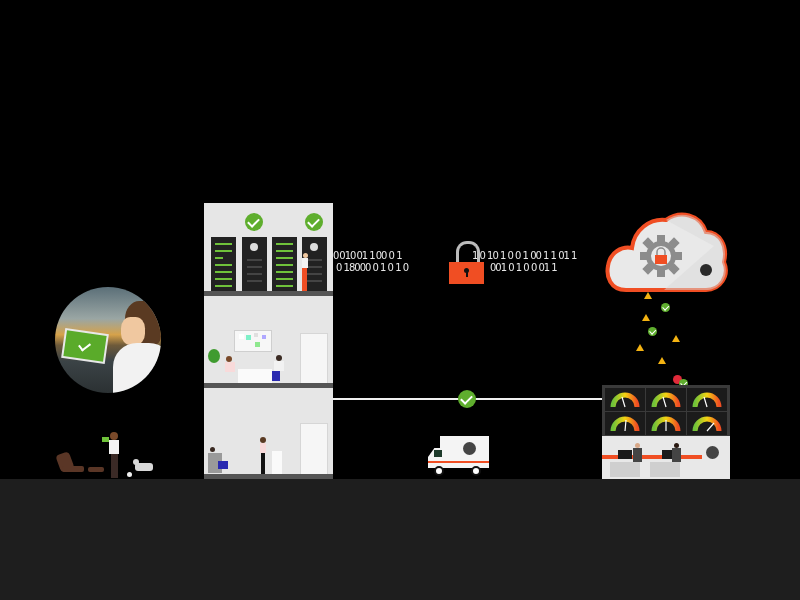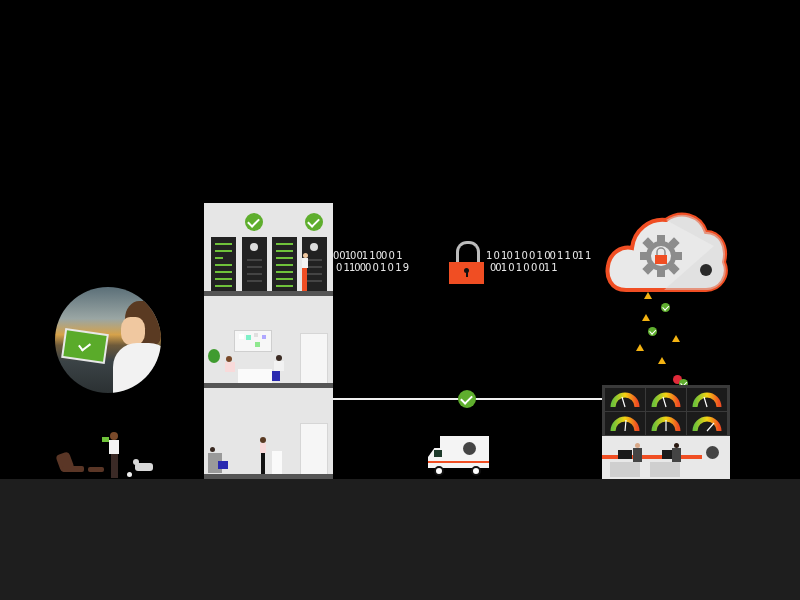--- a/index.html
+++ b/index.html
@@ -136,22 +136,22 @@
     <div class="abs" style="left:56px;top:234px;width:6px;height:6px;background:#5a3a22;border-radius:50%;"></div>
     <div class="abs" style="left:56px;top:240px;width:6px;height:10px;background:#f8dada;"></div>
     <div class="abs" style="left:57px;top:250px;width:4px;height:23px;background:#111;"></div>
     <div class="abs" style="left:68px;top:248px;width:10px;height:25px;background:#fafafa;"></div>
   </div>
   <div class="floor-sep" style="top:271px;"></div>
 </div>
 
 <div>
   <span class="bin" style="left:333px;top:250px;">0 010 01  1 00 0 1</span>
-  <span class="bin" style="left:336px;top:262px;">0     11000 0 1  0 1 9</span>
-  <span class="bin" style="left:486px;top:250px;">1 0 10  1 0 0 1 00 1 1 01 1</span>
+  <span class="bin" style="left:336px;top:262px;">0     18000 0 1  0 1 0</span>
+  <span class="bin" style="left:472px;top:250px;">1 0 10  1 0 0 1 00 1 1 01 1</span>
   <span class="bin" style="left:490px;top:262px;">001  0 1  0 0 01 1</span>
 </div>
 
 <div class="lock-shackle"></div>
 <div class="lock-body">
   <div class="keyhole"></div>
 </div>
 
 <div class="cloud">
   <svg width="124" height="88" viewBox="0 0 124 88">

